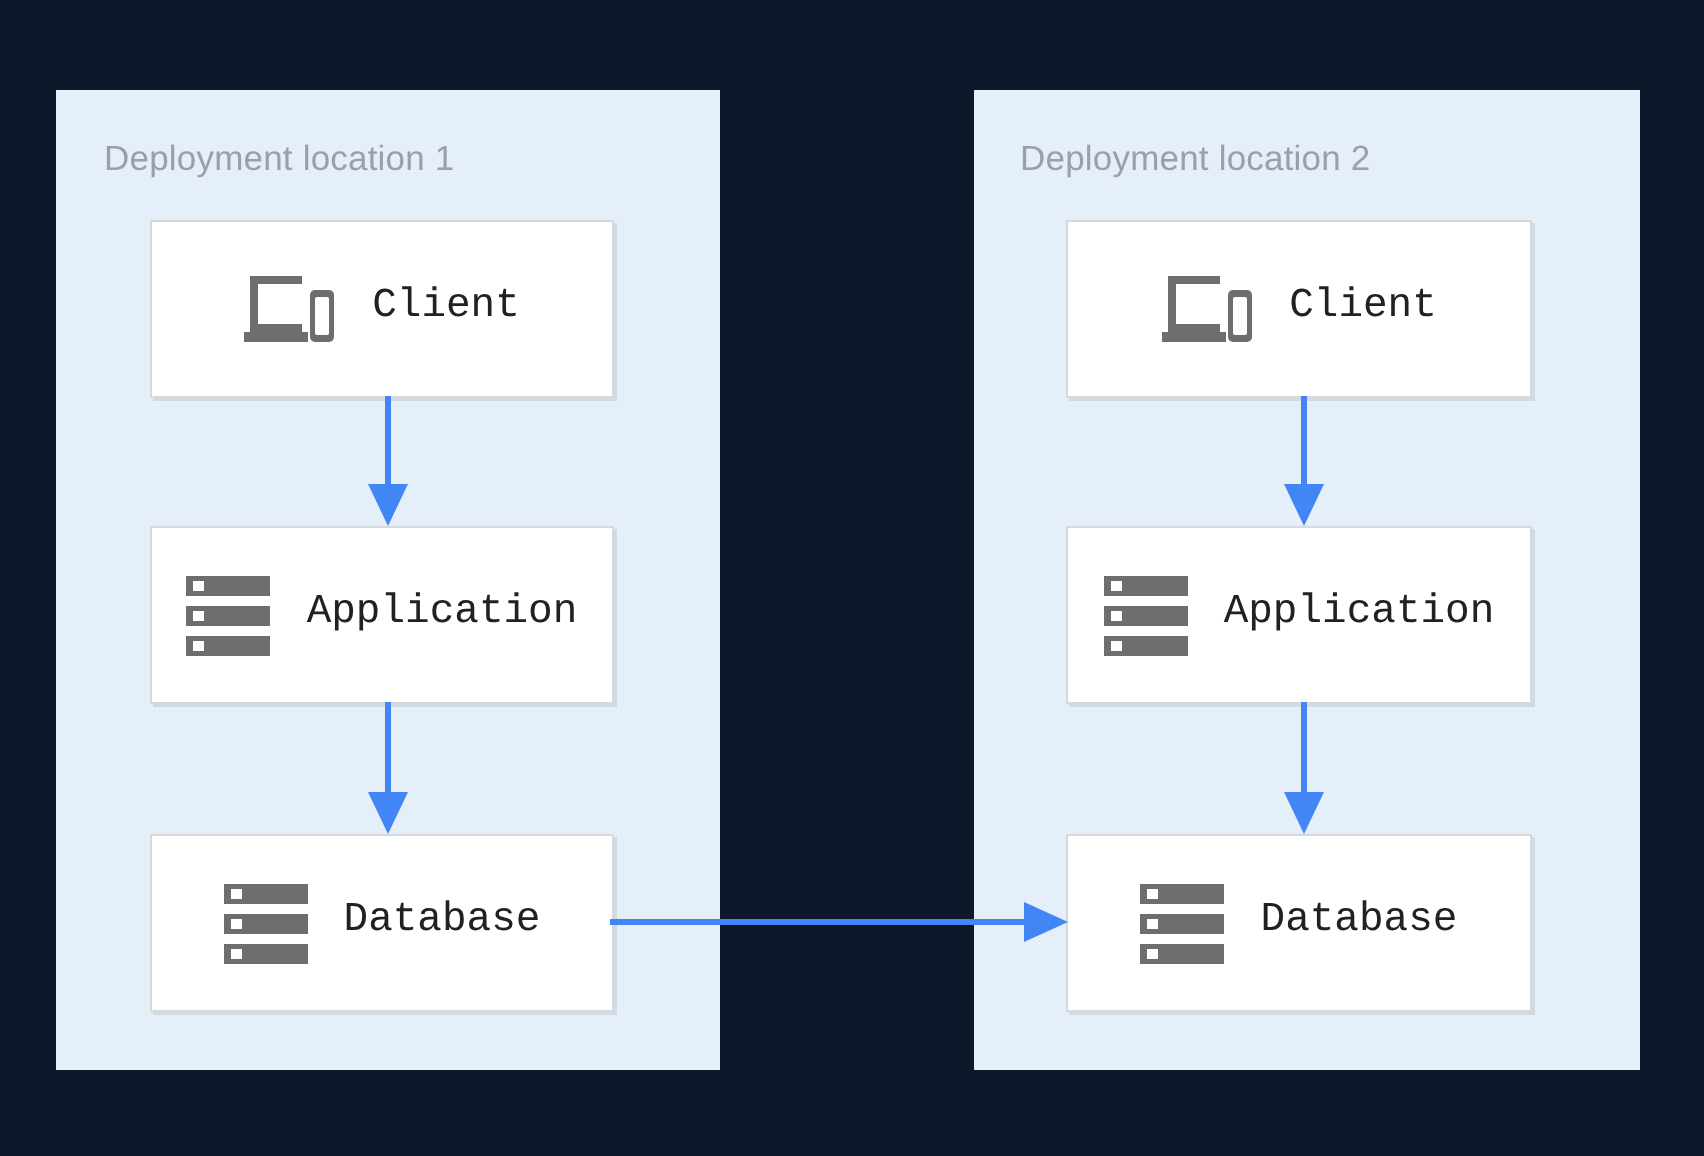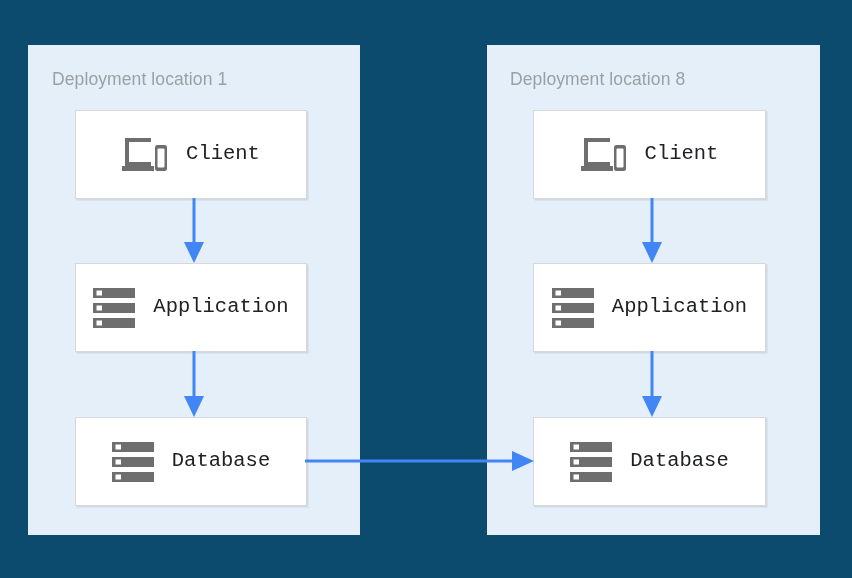--- a/index.html
+++ b/index.html
@@ -7,21 +7,21 @@
     padding: 0;
     background: #ffffff;
   }
   body {
     font-family: "Liberation Sans", sans-serif;
   }
   #canvas {
     position: relative;
     width: 852px;
     height: 578px;
-    background: #0c4a6e;
+    background: #0f172a;
     overflow: hidden;
   }
 
   
   .zone {
     position: absolute;
     background: #E4EFFA;
   }
   #zone-1 { left: 28px;  top: 45px; width: 332px; height: 490px; }
   #zone-2 { left: 487px; top: 45px; width: 333px; height: 490px; }
@@ -133,21 +133,21 @@
           <rect x="3.5" y="17.5" width="5.5" height="5" fill="#ffffff"></rect>
           <rect x="0" y="30" width="42" height="10" fill="#6E6E6E"></rect>
           <rect x="3.5" y="32.5" width="5.5" height="5" fill="#ffffff"></rect>
         </svg>
       </span>
       <span class="node-label">Database</span>
     </div>
   </div>
 
   <div class="zone" id="zone-2"></div>
-  <div class="zone-label" id="zone-2-label">Deployment location 8</div>
+  <div class="zone-label" id="zone-2-label">Deployment location 2</div>
 
   <div class="node" id="node-client-2">
     <div class="node-inner">
       <span class="icon icon-client">
         <svg viewBox="0 0 46 38" width="46" height="38" aria-hidden="true">
           <path d="M3 2 h26 v4 h-22 v20 h22 v4 h-26 z" fill="#6E6E6E"></path>
           <rect x="0" y="30" width="32" height="5" fill="#6E6E6E"></rect>
           <rect x="33" y="9" width="12" height="26" rx="2.5" ry="2.5" fill="#6E6E6E"></rect>
           <rect x="35.5" y="12.5" width="7" height="19" rx="1" ry="1" fill="#ffffff"></rect>
         </svg>

